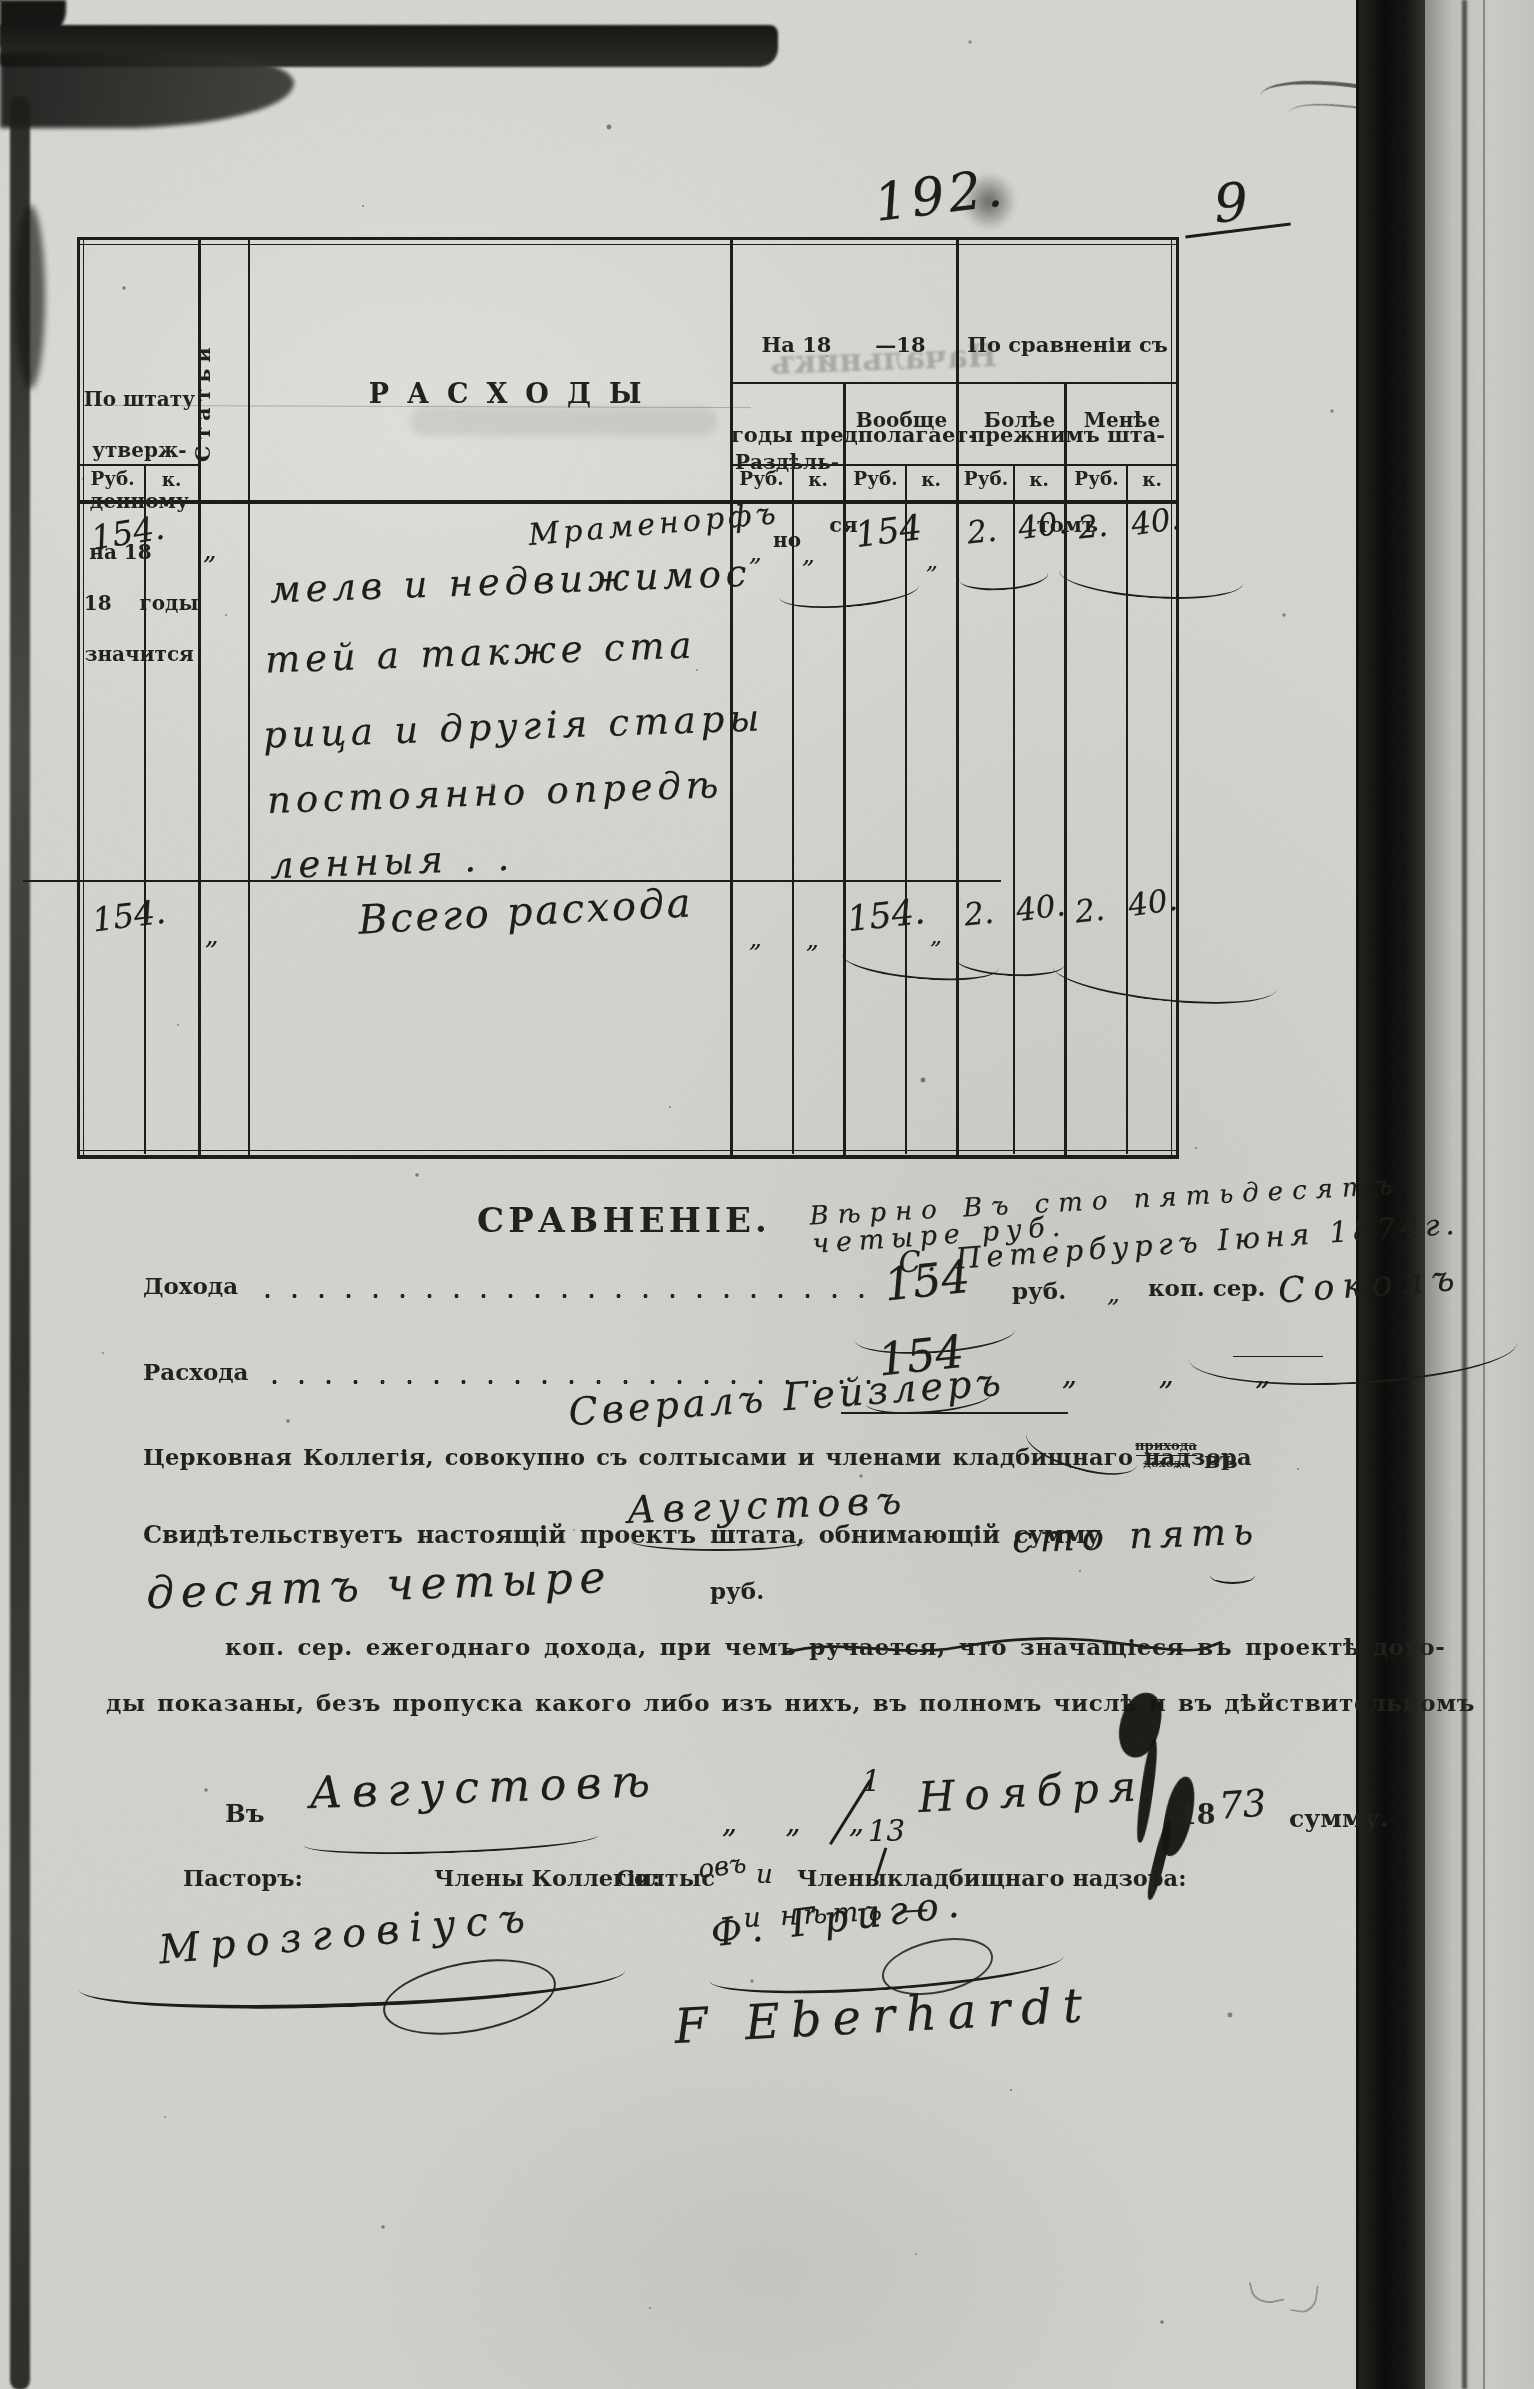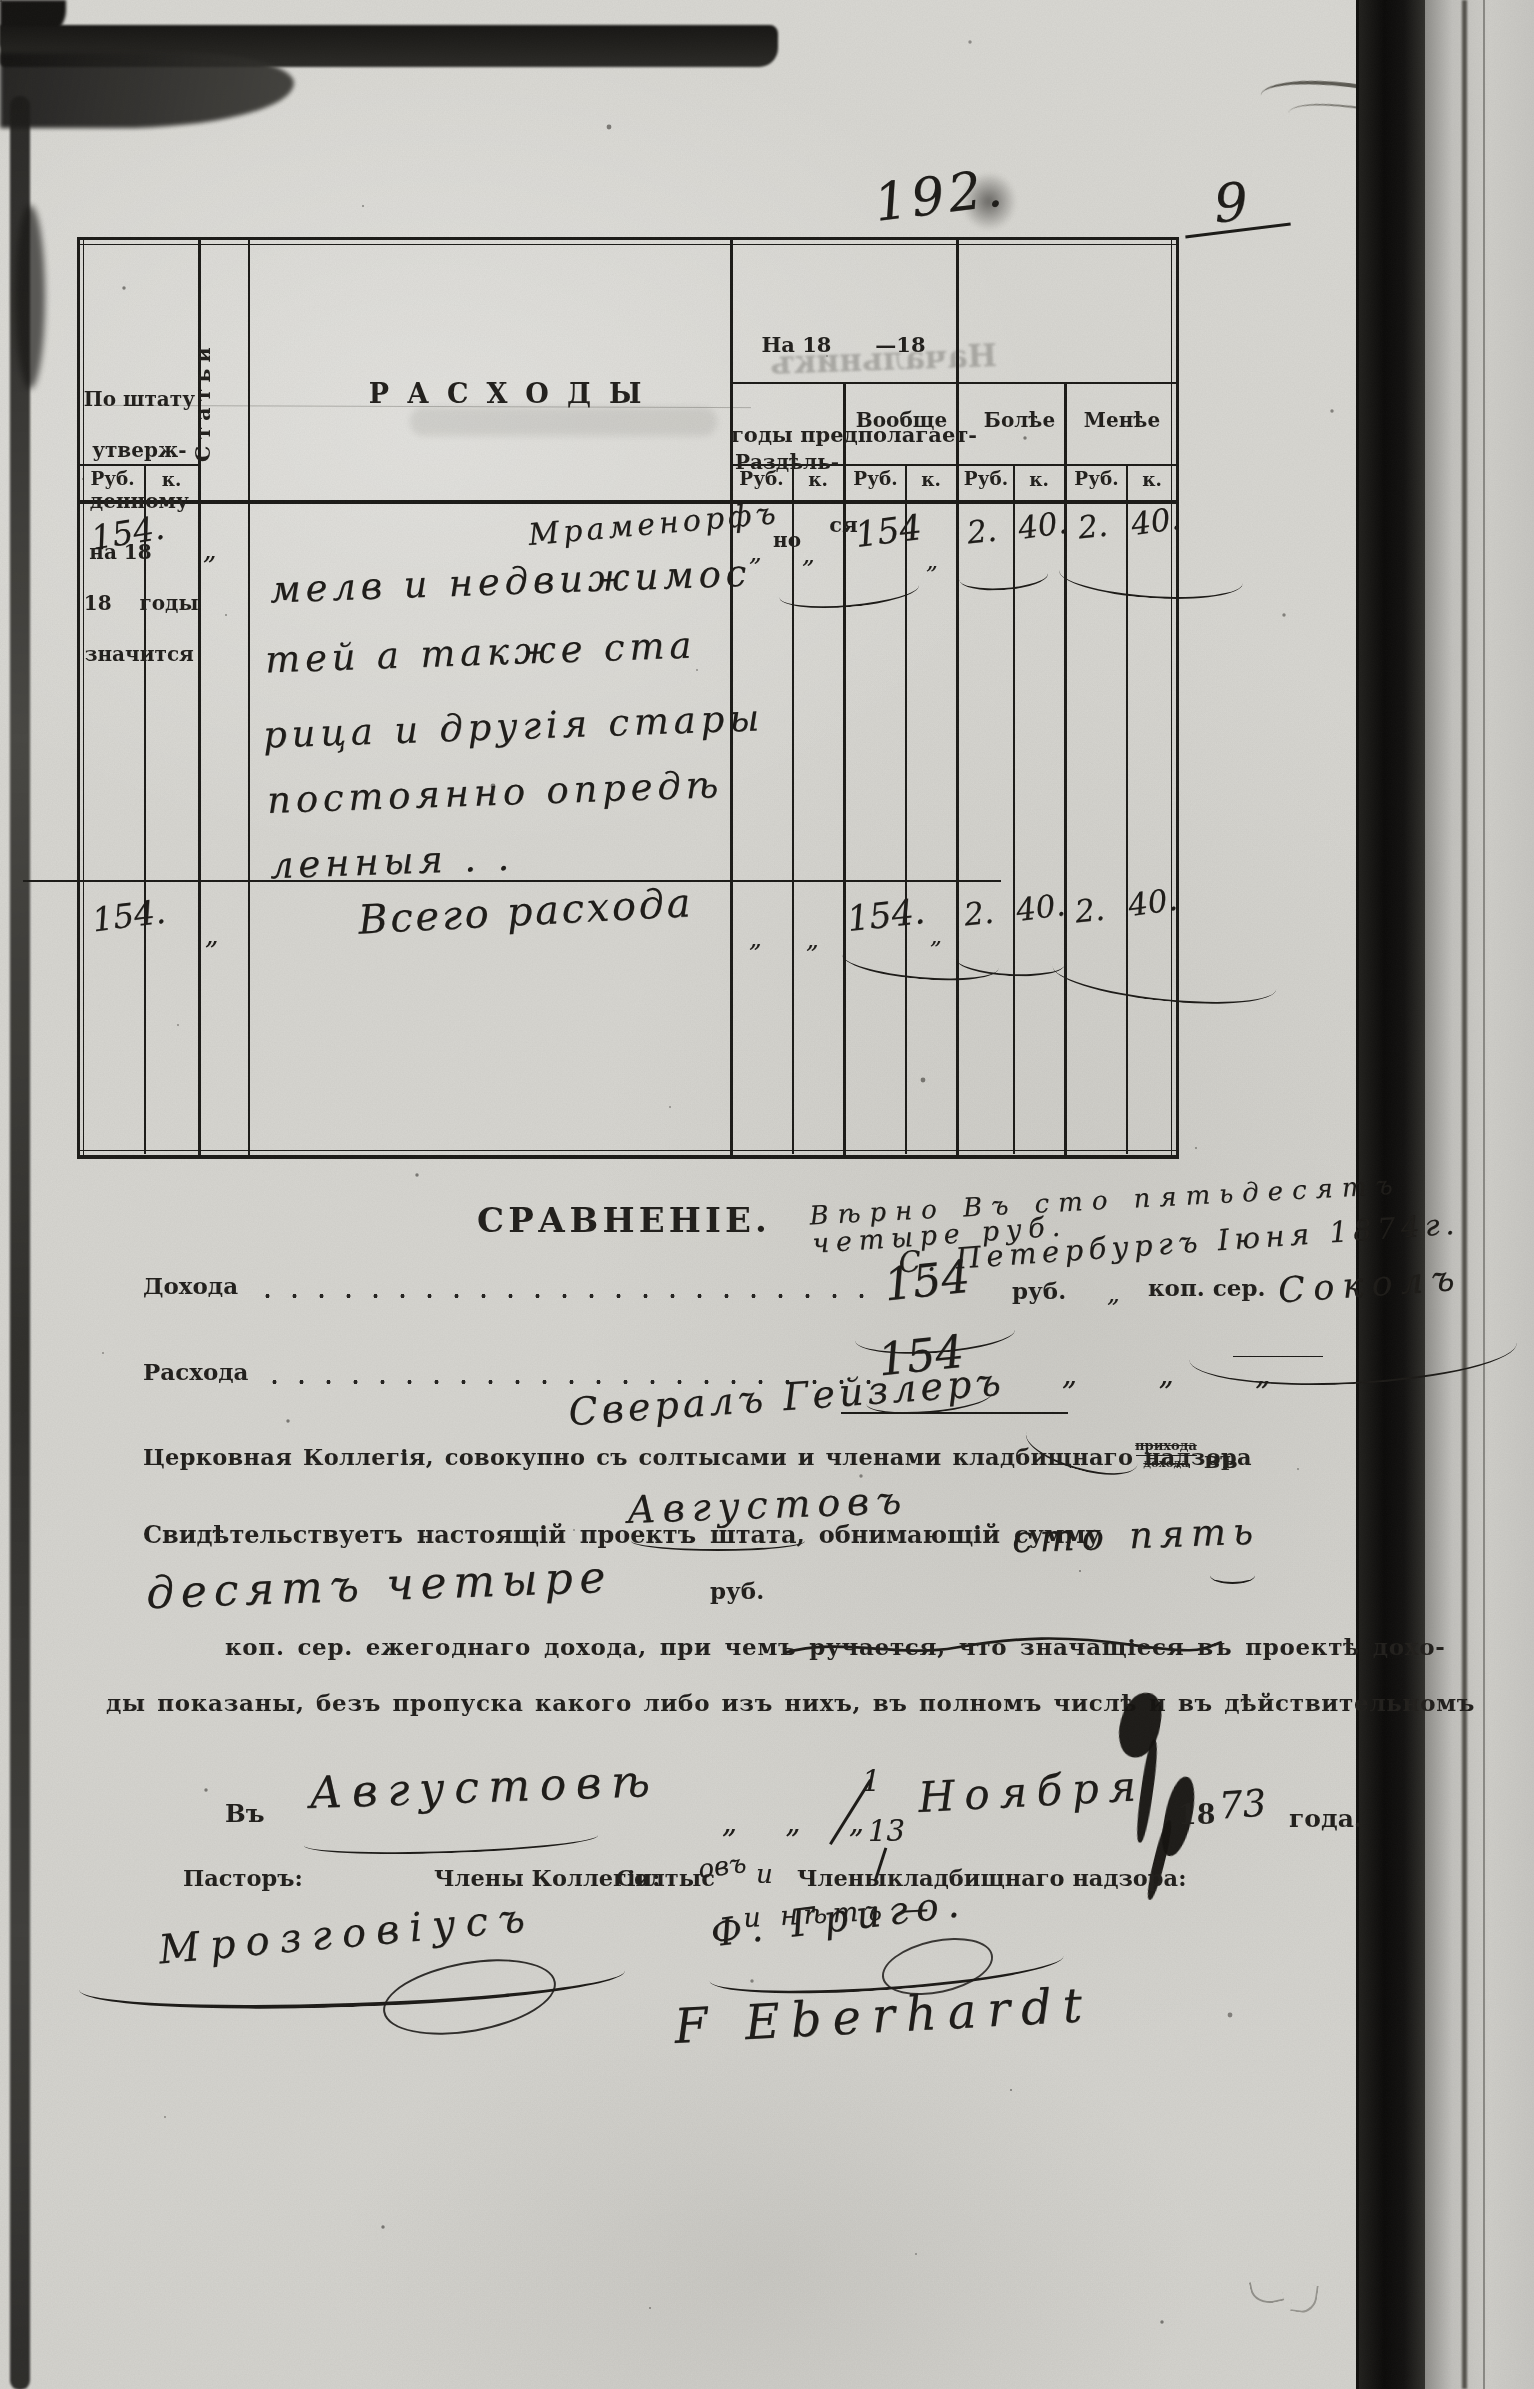--- a/index.html
+++ b/index.html
@@ -110,20 +110,25 @@
     <div class="pr" style="left:115px;top:225px;font-size:20.5px;letter-spacing:6.1px;transform:rotate(-90deg);transform-origin:left top">Статьи</div>
 
     <div class="pr" style="left:173px;top:142px;width:528px;text-align:center;font-size:27px;letter-spacing:18px">РАСХОДЫ</div>
 
     <div class="pr" style="left:654px;top:33px;width:225px;font-size:21px;line-height:30px;text-align:center">
       <div>На 18      —18</div>
       <div>годы предполагает-</div>
       <div>ся</div>
     </div>
 
+    <div class="pr" style="left:881px;top:33px;width:219px;font-size:21px;line-height:30px;text-align:center">
+      <div>По сравненіи съ</div>
+      <div>прежнимъ шта-</div>
+      <div>томъ</div>
+    </div>
 
     <div class="pr" style="left:654px;top:160px;width:112px;font-size:20px;line-height:26px;text-align:center">
       <div>Раздѣль-</div>
       <div>но</div>
     </div>
     <div class="pr" style="left:769px;top:172px;width:111px;font-size:20px;text-align:center">Вообще</div>
     <div class="pr" style="left:882px;top:172px;width:121px;font-size:20px;text-align:center">Болѣе</div>
     <div class="pr" style="left:990px;top:172px;width:110px;font-size:20px;text-align:center">Менѣе</div>
 
     <div class="pr" style="left:4.1px;top:232px;width:63px;font-size:18.4px;text-align:center">Руб.</div>
@@ -233,21 +238,21 @@
   <div class="pr" style="left:225px;top:1800px;font-size:24.6px">Въ</div>
   <div class="hw" style="left:309px;top:1765px;font-size:44px;letter-spacing:9.6px;transform:rotate(-2deg)">Августовѣ</div>
   <div class="arc" style="left:304px;top:1828px;width:294px;height:23px;transform:rotate(-2deg)"></div>
   <div class="hw" style="left:722px;top:1808px;font-size:29px;word-spacing:15px">„  „  „</div>
   <div class="hw" style="left:862px;top:1767px;font-size:29px">1</div>
   <div style="position:absolute;left:849px;top:1774px;width:2.7px;height:76px;background:#1c1a17;transform:rotate(32deg)"></div>
   <div class="hw" style="left:868px;top:1817px;font-size:29px">13</div>
   <div class="hw" style="left:918px;top:1771px;font-size:42px;letter-spacing:9.6px;transform:rotate(-3deg)">Ноября</div>
   <div class="pr" style="left:1178px;top:1800px;font-size:27px">18</div>
   <div class="hw" style="left:1219px;top:1786px;font-size:37px;transform:rotate(-4deg)">73</div>
-  <div class="pr" style="left:1289px;top:1805px;font-size:25px">года.</div>
+  <div class="pr" style="left:1289px;top:1805px;font-size:25px">сумму.</div>
 
   <div class="pr" style="left:183px;top:1866px;font-size:22.5px">Пасторъ:</div>
   <div class="pr" style="left:434px;top:1866px;font-size:22.5px">Члены Коллегіи:</div>
   <div class="pr" style="left:616px;top:1866px;font-size:22.5px">Солтыс</div>
   <div class="hw" style="left:698px;top:1853px;font-size:26px;transform:rotate(-8deg)">овъ</div>
   <div class="hw" style="left:756px;top:1861px;font-size:26px">и</div>
   <div class="pr" style="left:797px;top:1866px;font-size:22.5px">Члены</div>
   <div style="position:absolute;left:879px;top:1847px;width:2.7px;height:35px;background:#1c1a17;transform:rotate(18deg)"></div>
   <div class="pr" style="left:887px;top:1866px;font-size:22.5px">кладбищнаго надзора:</div>
   <div class="hw" style="left:743px;top:1899px;font-size:27px;letter-spacing:5.5px;transform:rotate(-3deg)">и нѣтъ —</div>

